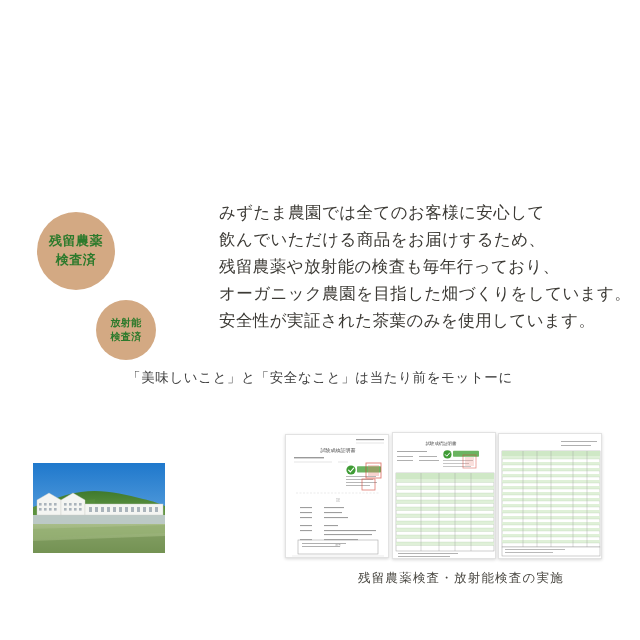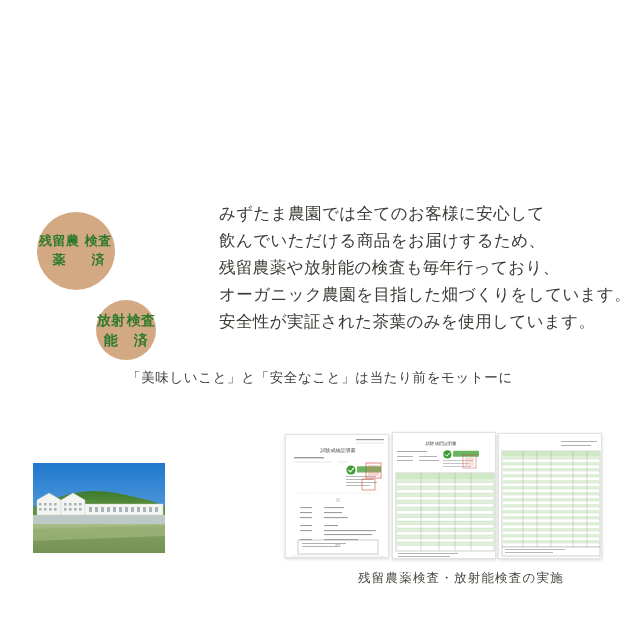--- a/index.html
+++ b/index.html
@@ -72,52 +72,52 @@
 
   .swash { position: absolute; left: 360px; top: 138px; }
 
   
   .badge {
     position: absolute;
     border-radius: 50%;
     background: #d3a983;
     color: #2d7a2c;
     display: flex;
-    flex-direction: row;
+    flex-direction: column;
     align-items: center;
     justify-content: center;
     line-height: 1.45;
     font-family: "Liberation Sans", "DejaVu Sans", sans-serif;
     font-weight: 700;
     text-align: center;
   }
   #badge-pesticide {
     left: 37px; top: 212px;
     width: 78px; height: 78px;
     font-size: 13px;
     letter-spacing: 0.5px;
   }
   #badge-radiation {
     left: 96px; top: 300px;
     width: 60px; height: 60px;
-    font-size: 14px;
+    font-size: 10px;
     letter-spacing: 0.3px;
   }
 
   
   #body-copy {
     position: absolute;
     left: 219px;
     top: 200px;
     width: 400px;
     font-size: 16.5px;
     line-height: 27px;
     color: #3c3a35;
     letter-spacing: 0.4px;
-    font-family: Liberation Sans, sans-serif;
+    font-family: Liberation Mono, monospace;
   }
   #body-copy .line { white-space: nowrap; }
 
   #motto {
     position: absolute;
     left: 20px;
     top: 366px;
     width: 600px;
     text-align: center;
     color: #404040;

